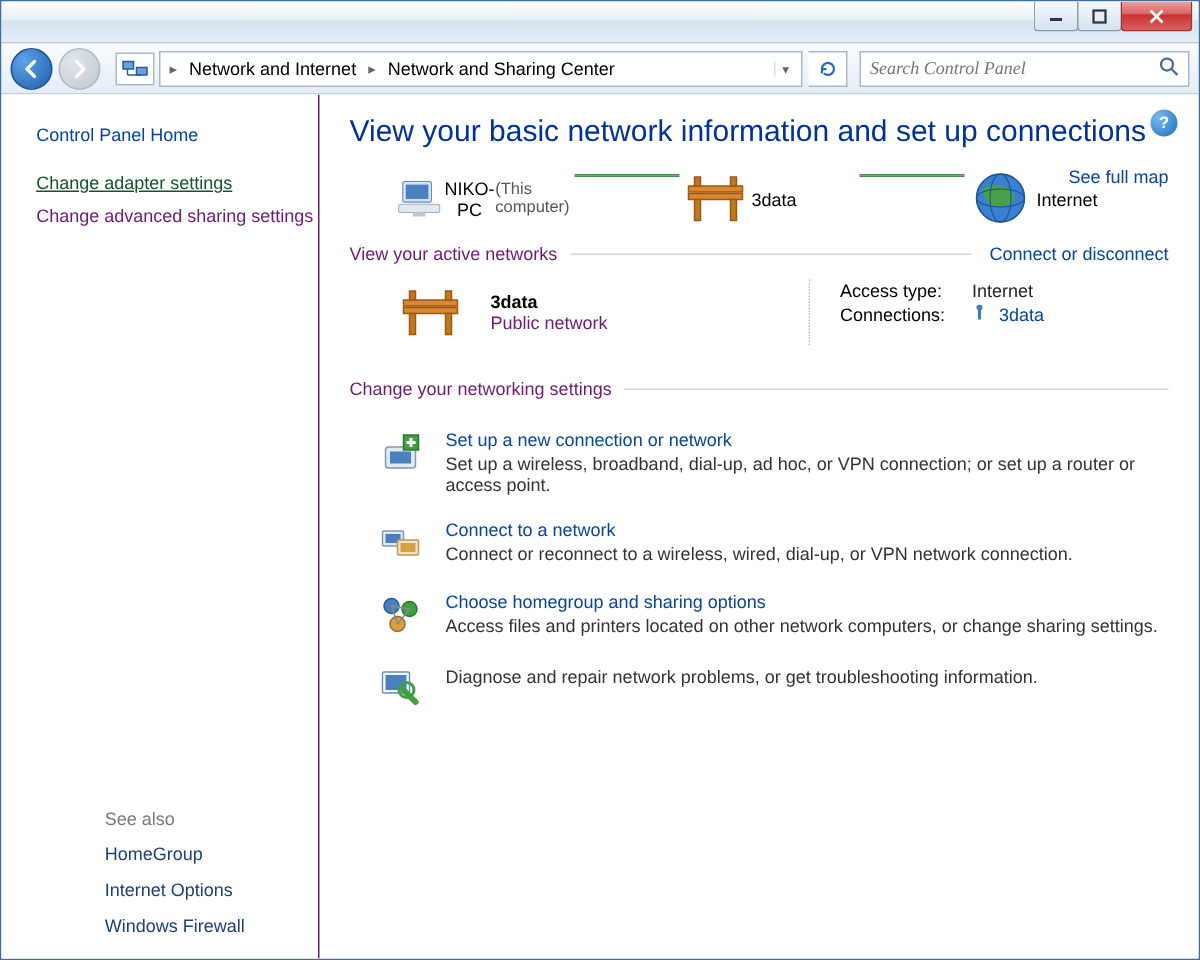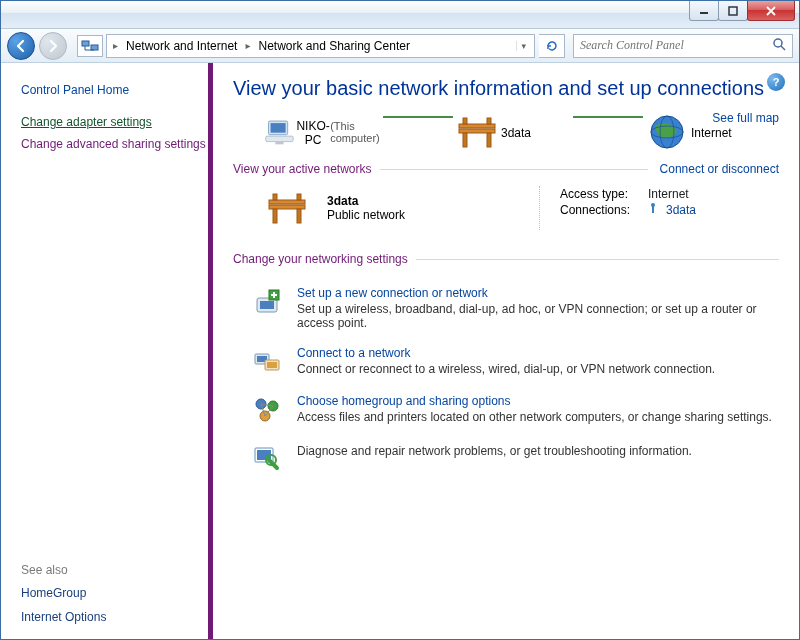--- a/index.html
+++ b/index.html
@@ -25,21 +25,21 @@
 .bc-arrow { color: #666; padding: 0 2px; font-size: 10px; }
 .bc-spacer { flex: 1; }
 .bc-drop { padding: 0 4px; border-left: 1px solid #e0e0e0; color: #666; font-size: 9px; }
 .refresh-btn { width: 26px; height: 24px; border: 1px solid #a8b8c8; border-left: none; background: #fff; display: flex; align-items: center; justify-content: center; }
 .searchbox { width: 220px; height: 24px; border: 1px solid #a8b8c8; background: #fff; display: flex; align-items: center; padding: 0 6px; margin-left: 4px; }
 .searchbox input { border: none; outline: none; flex: 1; font-size: 12px; font-style: italic; color: #888; font-family: Liberation Serif, serif; }
 .searchbox .mag { color: #4a6a9a; }
 
 
 .body { flex: 1; display: flex; overflow: hidden; background: #fff; }
-.sidebar { width: 212px; background: #fff; padding: 16px 0 10px 20px; display: flex; flex-direction: column; border-right: 5px solid #701a75; }
+.sidebar { width: 212px; background: #fff; padding: 16px 0 10px 20px; display: flex; flex-direction: column; border-right: 1px solid #701a75; align-items: center; }
 .sidebar .main-links { flex: 0 0 auto; }
 .sidebar .link { color: #701a75; padding: 4px 0; cursor: pointer; display: block; }
 .sidebar .link.active { color: #14532d; text-decoration: underline; }
 .sidebar .home-link { color: #0646a0; padding: 4px 0; display: block; }
 .sidebar .spacer { flex: 1; }
 .sidebar .seealso-hdr { color: #7a7a7a; padding: 4px 0; }
 .sidebar .seealso .link { color: #1a3f7a; padding: 5px 0; }
 
 
 .main { flex: 1; padding: 14px 20px 10px 20px; overflow: auto; position: relative; }
@@ -55,21 +55,21 @@
 
 .section-row { display: flex; align-items: center; margin-top: 10px; }
 .section-label { color: #701a75; white-space: nowrap; }
 .section-line { flex: 1; height: 1px; background: #d8d8d8; margin-left: 8px; }
 .section-link { color: #0646a0; margin-left: 12px; cursor: pointer; white-space: nowrap; }
 
 .active-net { display: flex; padding: 10px 10px 12px 30px; }
 .active-left { display: flex; align-items: center; flex: 1; gap: 16px; }
 .active-left .net-icon { width: 48px; height: 44px; }
 .active-left .net-text .name { font-weight: bold; }
-.active-left .net-text .type { color: #000000; cursor: pointer; }
+.active-left .net-text .type { color: #701a75; cursor: pointer; }
 .active-right { border-left: 1px dotted #c0c0c0; padding-left: 20px; width: 230px; }
 .active-right .row { display: flex; gap: 8px; padding: 1px 0; }
 .active-right .lbl { width: 80px; }
 .active-right .val { color: #222; }
 .active-right .val.link { color: #0646a0; cursor: pointer; }
 
 .settings-list { margin-top: 12px; }
 .settings-item { display: flex; gap: 14px; padding: 8px 0 8px 18px; }
 .settings-item .sicon { width: 32px; height: 32px; flex-shrink: 0; display: flex; align-items: center; justify-content: center; }
 .settings-item .stext .stitle { color: #0646a0; cursor: pointer; }
@@ -155,20 +155,21 @@
         <span class="home-link">Control Panel Home</span>
         <div style="height:10px"></div>
         <span class="link active">Change adapter settings</span>
         <span class="link">Change advanced sharing settings</span>
       </div>
       <div class="spacer"></div>
       <div class="seealso">
         <div class="seealso-hdr">See also</div>
         <span class="link">HomeGroup</span>
         <span class="link">Internet Options</span>
+        <span class="link">Windows Firewall</span>
       </div>
     </div>
 
     <div class="main">
       <div class="help-icon">?</div>
       <h1 class="page-title">View your basic network information and set up connections</h1>
       <span class="fullmap-link">See full map</span>
 
       <div class="netmap">
         <div class="node">

